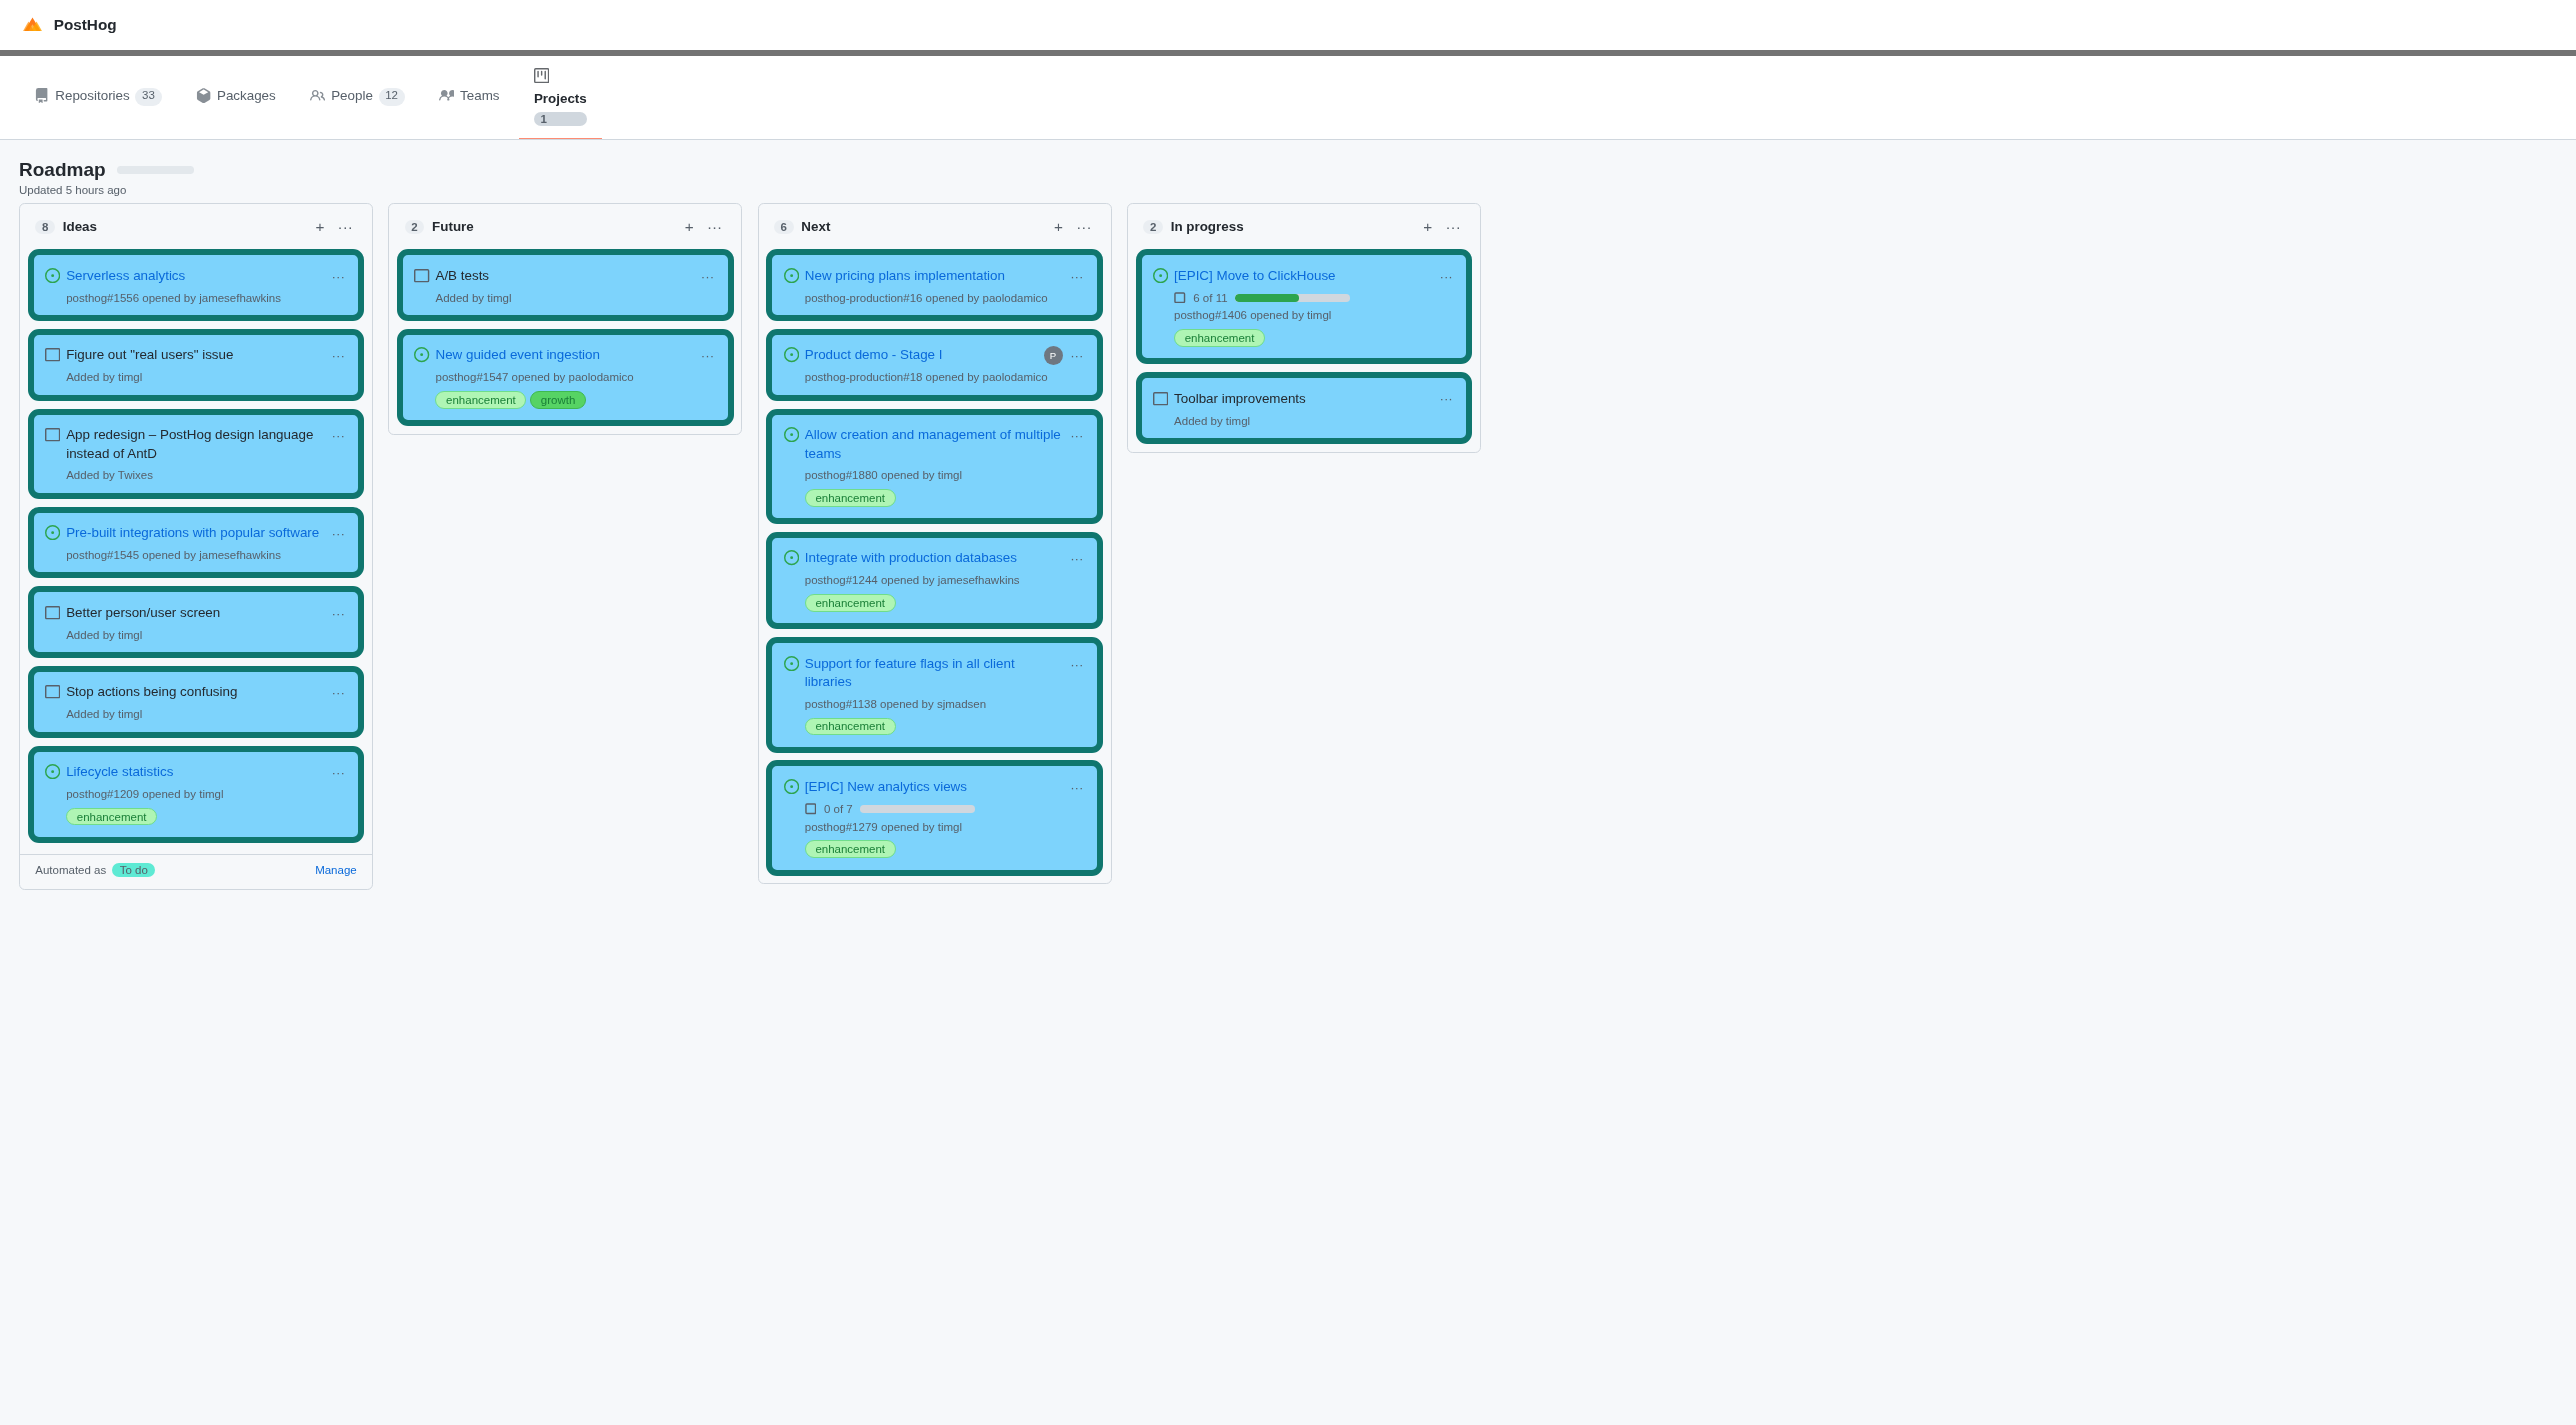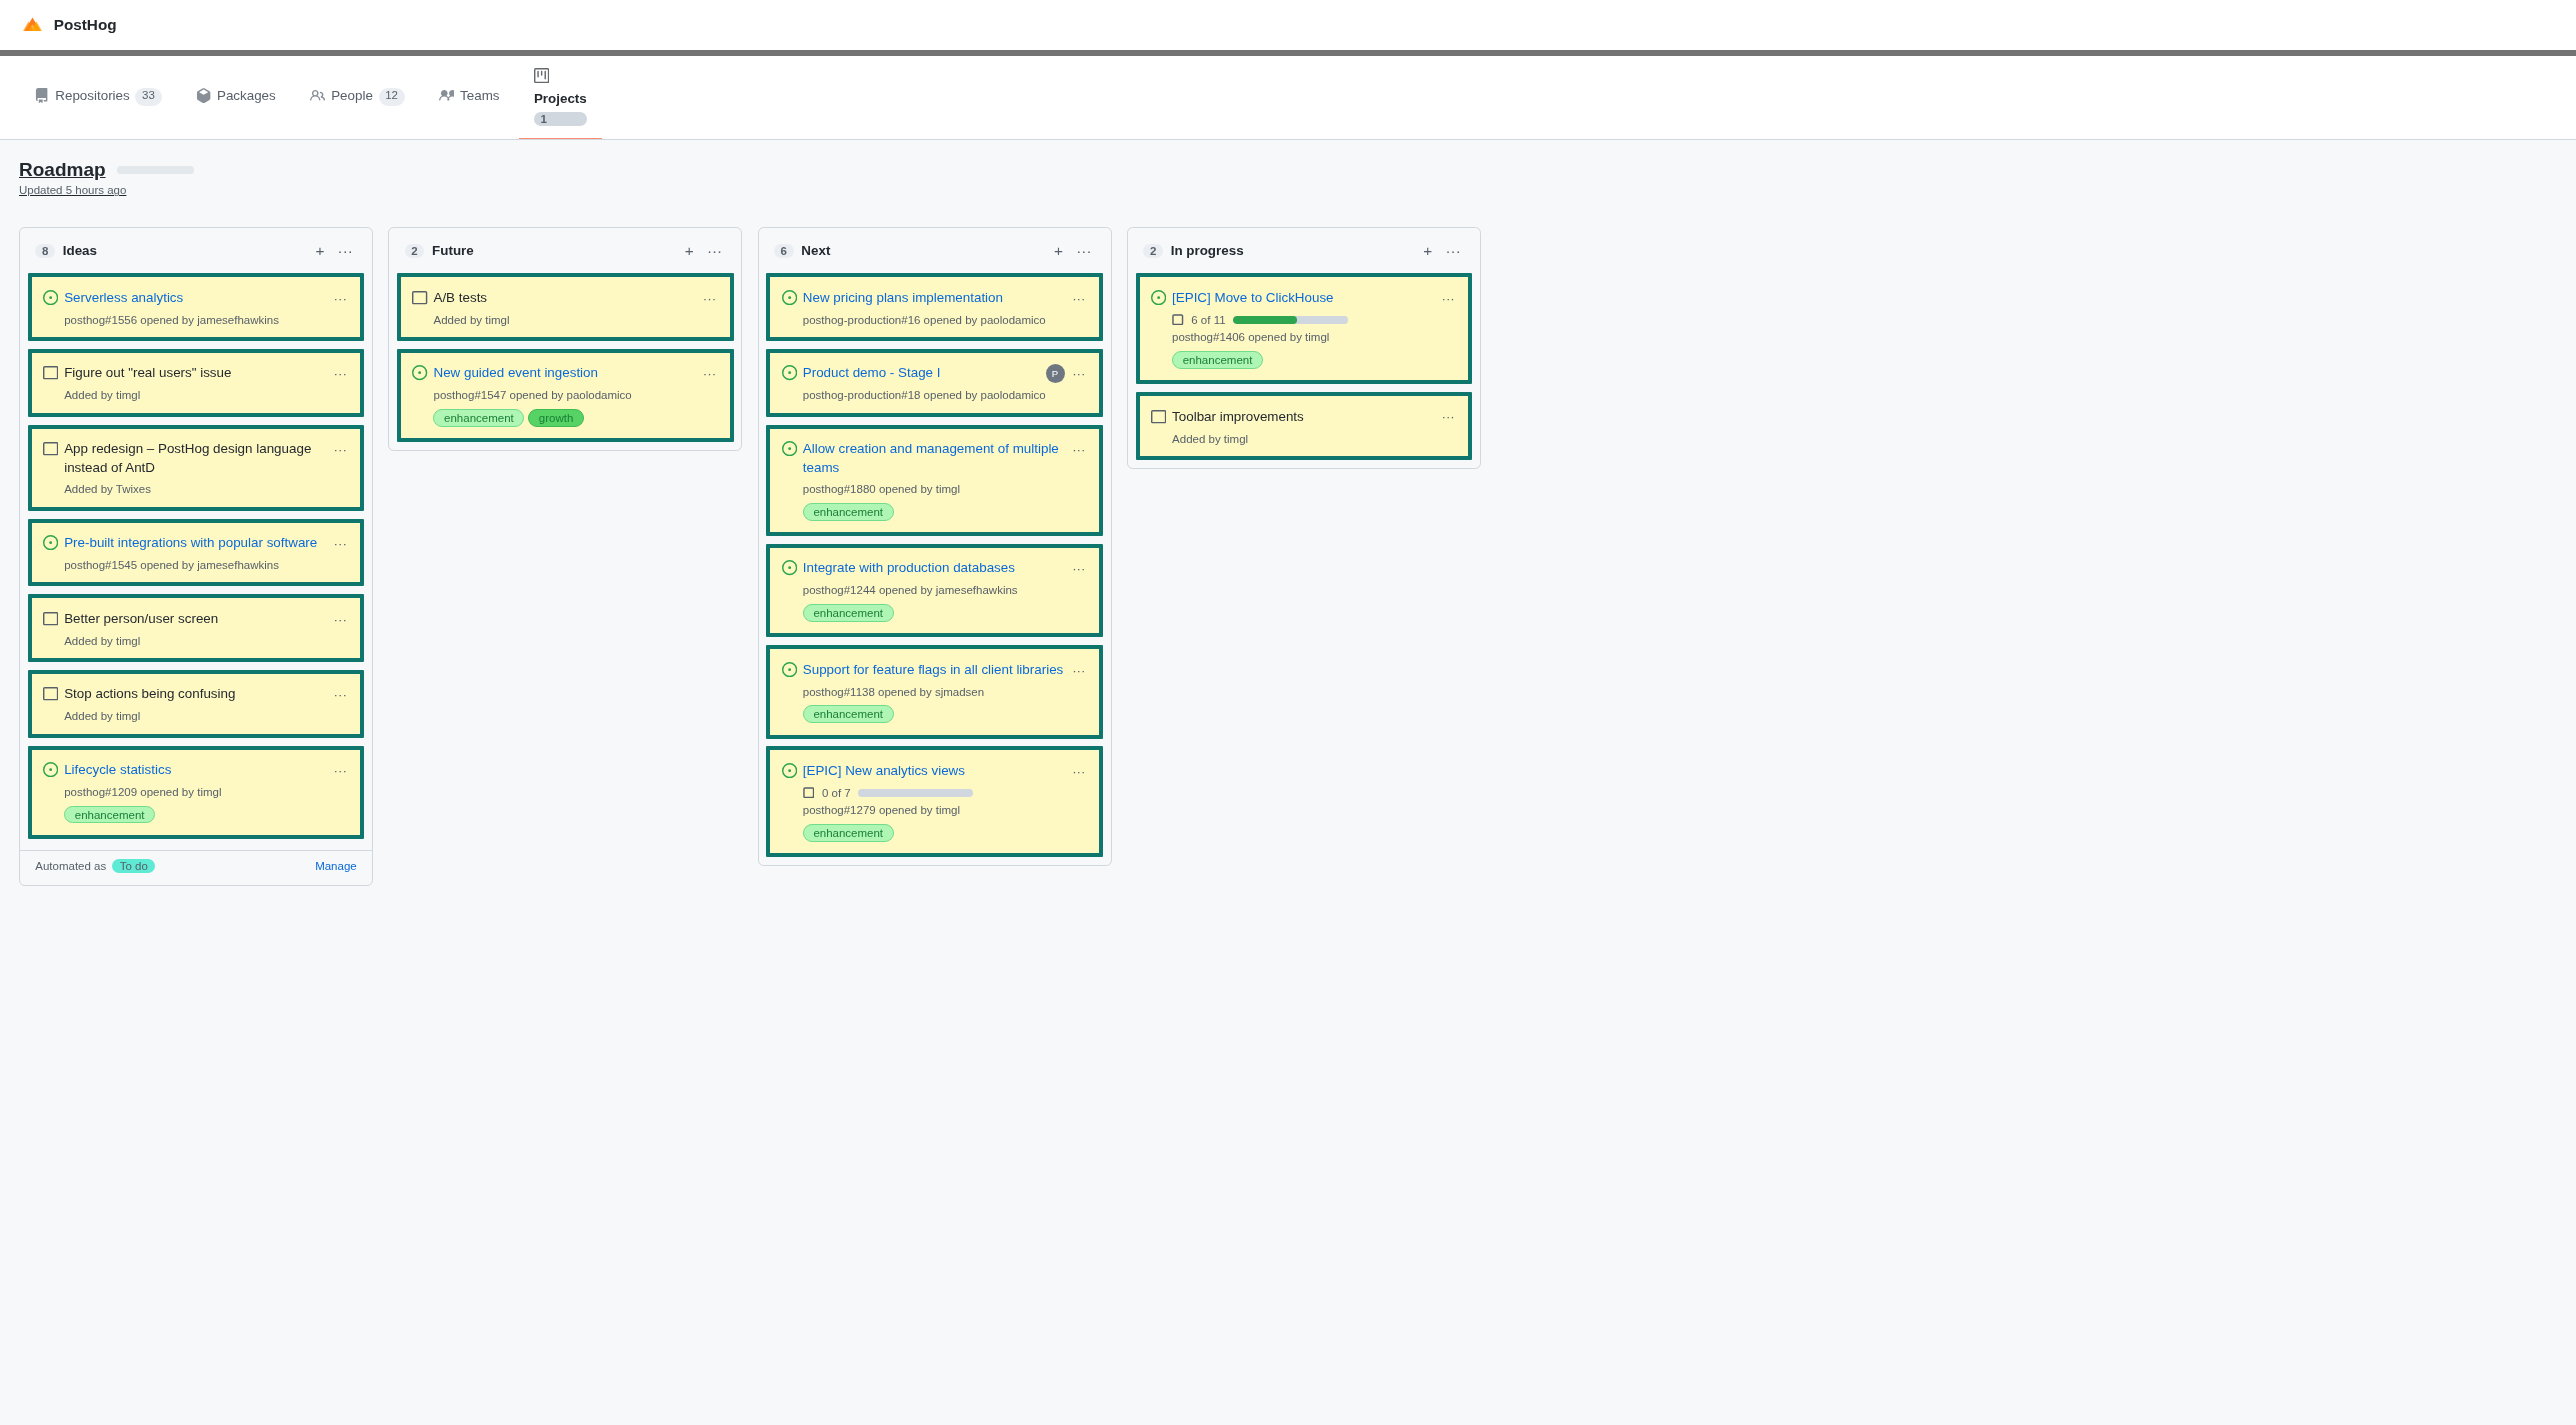--- a/index.html
+++ b/index.html
@@ -10,37 +10,37 @@
     .app-title { font-size: 15.3px; font-weight: 600; color: #24292f; }
 
     .nav-tabs { display: flex; align-items: center; padding: 0 19px; background: #fff; border-bottom: 1px solid #d0d7de; gap: 3.8px; }
     .nav-tab { display: flex; gap: 5.7px; padding: 11.5px 15.3px; font-size: 13.4px; color: #57606a; text-decoration: none; cursor: pointer; border-bottom: 1.9px solid transparent; white-space: nowrap; }
     .nav-tab.active { color: #24292f; border-bottom-color: #fd8c73; font-weight: 600; flex-direction: column; }
     .nav-tab .tab-count { background: #eaeef2; border-radius: 19px; padding: 1px 6.7px; font-size: 11.5px; color: #57606a; }
     .nav-tab.active .tab-count { background: #d0d7de; }
     .tab-icon { font-size: 13.4px; opacity: 0.7; }
 
     .page-content { padding: 19px; }
-    .page-header { margin-bottom: 31px; text-decoration: underline; }
+    .page-header { margin-bottom: 7px; }
     .page-title { font-size: 19px; font-weight: 600; display: flex; align-items: center; gap: 11.5px; }
     .page-title-text { color: #24292f; }
     .title-divider { width: 77px; height: 7.7px; background: #d0d7de; border-radius: 3.8px; opacity: 0.5; }
     .page-subtitle { font-size: 11.5px; color: #57606a; margin-top: 3.8px; }
 
     .board { display: flex; gap: 15.3px; overflow-x: auto; padding-bottom: 19px; align-items: flex-start; }
     .column { background: #f6f8fa; border: 1px solid #d0d7de; border-radius: 5.7px; width: 354px; min-width: 354px; display: flex; flex-direction: column; }
     .column-header { display: flex; align-items: center; padding: 11.5px 15.3px; gap: 7.7px; }
     .column-count { background: #eaeef2; border-radius: 19px; padding: 1px 6.7px; font-size: 11.5px; color: #57606a; font-weight: 600; }
     .column-title { font-weight: 600; font-size: 13.4px; flex: 1; }
     .column-actions { display: flex; align-items: center; gap: 5.7px; margin-left: auto; }
     .icon-btn { background: none; border: none; cursor: pointer; color: #57606a; padding: 1.9px 3.8px; border-radius: 3.8px; font-size: 15.3px; display: flex; align-items: center; justify-content: center; }
 
     .column-cards { padding: 0 7.7px 7.7px; display: flex; flex-direction: column; gap: 7.7px; }
 
-    .card { background: #fef9c3; border: 4px solid #0f766e; border-radius: 1px; padding: 11.5px; position: relative; }
+    .card { background: #7dd3fc; border: 6px solid #0f766e; border-radius: 11px; padding: 11.5px; position: relative; }
     .card-header { display: flex; align-items: flex-start; gap: 5.7px; }
     .card-issue-icon { flex-shrink: 0; margin-top: 1px; }
     .card-title { font-size: 13.4px; color: #0969da; font-weight: 500; text-decoration: none; flex: 1; line-height: 1.4; }
     .card-title-plain { font-size: 13.4px; color: #24292f; font-weight: 500; flex: 1; line-height: 1.4; }
     .card-menu { color: #57606a; cursor: pointer; padding: 1.9px; flex-shrink: 0; }
     .card-meta { font-size: 11.5px; color: #57606a; margin-top: 5.7px; padding-left: 21px; }
     .card-tags { display: flex; flex-wrap: wrap; gap: 3.8px; margin-top: 7.7px; padding-left: 21px; }
     .tag { border-radius: 19px; padding: 1.9px 9.6px; font-size: 11.5px; font-weight: 500; }
     .tag-enhancement { background: #aff5b4; color: #1a7f37; border: 1px solid #6fdd8b; }
     .tag-growth { background: #56d364; color: #1a7f37; border: 1px solid #3fb950; }

